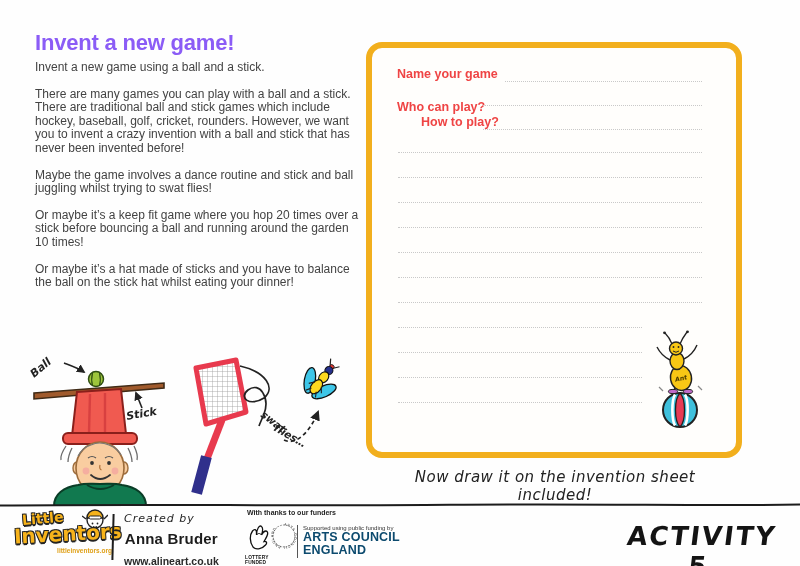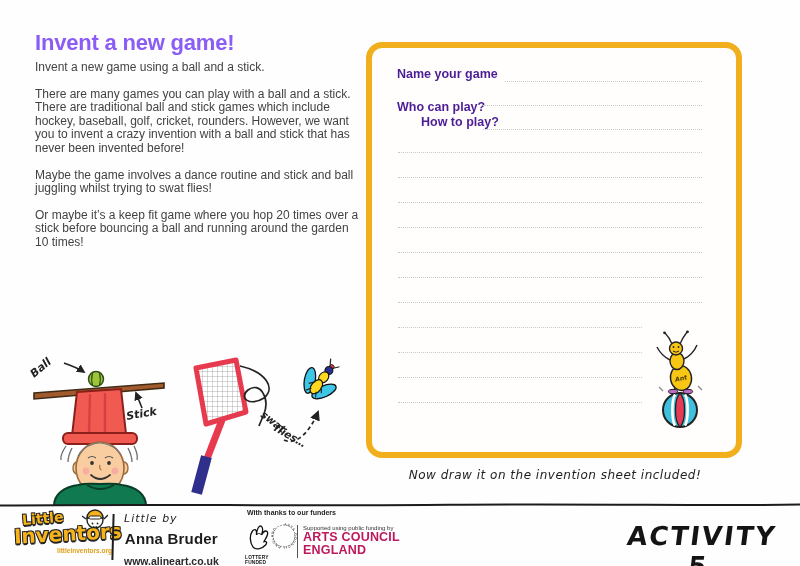--- a/index.html
+++ b/index.html
@@ -9,28 +9,28 @@
   .page { position:absolute; inset:0; background:#fefefe; }
 
   
   .title { position:absolute; left:35px; top:30px; font-size:22px; font-weight:bold; color:#8b5cf6; letter-spacing:-0.2px; }
   .paras { position:absolute; left:35px; top:61px; width:327px; }
   .paras p { font-size:12px; line-height:13.6px; color:#434343; margin-bottom:13px; }
 
   
   .form-box { position:absolute; left:366px; top:42px; width:376px; height:416px;
               border:6px solid #F2AF1D; border-radius:16px; background:#fffefc; }
-  .flabel { position:absolute; left:25px; font-size:12.5px; font-weight:bold; color:#4c1d95; }
+  .flabel { position:absolute; left:25px; font-size:12.5px; font-weight:bold; color:#ef4444; }
   .fline  { position:absolute; height:0; border-bottom:1.6px dotted #c9c9c9; }
   .wline  { position:absolute; left:26px; height:0; border-bottom:1.6px dotted #c9c9c9; }
   .wline.full  { right:34px; }
   .wline.short { width:244px; }
 
   .draw-note { position:absolute; left:380px; top:468px; width:350px; text-align:center;
-               font-family:"DejaVu Sans",sans-serif; font-style:italic; font-size:12px;
+               font-family:"DejaVu Sans",sans-serif; font-style:italic; font-size:15px;
                letter-spacing:0.5px; color:#222; }
 
   
   .illus { position:absolute; }
   svg text.sketch { font-family:"DejaVu Sans",sans-serif; font-style:italic; font-weight:bold; fill:#222; }
 
   
   .footer-line { position:absolute; left:0; top:502px; }
   .vdiv { position:absolute; width:2px; background:#1d1d1d; }
 
@@ -49,38 +49,39 @@
   .credit .curl { font-size:10.5px; font-weight:bold; color:#2a2a2a; margin-top:8px; }
 
   .funders { position:absolute; left:247px; top:509px; width:160px; }
   .funders .fhead { font-size:7px; font-weight:bold; color:#1e1e1e; }
   .lottery { position:absolute; left:0px; top:12px; }
   .lottery-label { position:absolute; left:-2px; top:46px; width:40px; font-size:4.8px; font-weight:bold; color:#111; letter-spacing:0.2px; }
   .arts-circle { position:absolute; left:23px; top:13px; }
   .ac-sep { position:absolute; left:50px; top:16px; width:1px; height:33px; background:#555; }
   .ac-text { position:absolute; left:56px; top:16px; white-space:nowrap; }
   .ac-text .sup { font-size:6px; color:#333; }
-  .ac-text .l1, .ac-text .l2 { font-size:12.5px; font-weight:800; color:#be185d; line-height:1.05; letter-spacing:0.2px; }
+  .ac-text .l1, .ac-text .l2 { font-size:12.5px; font-weight:800; color:#0c4a6e; line-height:1.05; letter-spacing:0.2px; }
 
   .activity { position:absolute; left:612px; top:521px; width:176px; text-align:center;
               font-family:"DejaVu Sans",sans-serif; font-weight:800; font-size:26px;
               color:#141414; transform:skewX(-7deg); letter-spacing:2px; }
 </style>
 </head>
 <body>
 
 <div class="page">
 
   <h1 class="title">Invent a new game!</h1>
 
   <div class="paras">
     <p>Invent a new game using a ball and a stick.</p>
     <p>There are many games you can play with a ball and a stick. There are traditional ball and stick games which include hockey, baseball, golf, cricket, rounders. However, we want you to invent a crazy invention with a ball and stick that has never been invented before!</p>
     <p>Maybe the game involves a dance routine and stick and ball juggling whilst trying to swat flies!</p>
     <p>Or maybe it’s a keep fit game where you hop 20 times over a stick before bouncing a ball and running around the garden 10 times!</p>
+    <p>Or maybe it’s a hat made of sticks and you have to balance the ball on the stick hat whilst eating your dinner!</p>
   </div>
 
   <svg class="illus" style="left:20px; top:356px;" width="162" height="150" viewBox="0 0 162 150">
     <defs>
       <marker id="ah1" viewBox="0 0 10 10" refX="8" refY="5" markerWidth="5.5" markerHeight="5.5" orient="auto">
         <path d="M0,0 L10,5 L0,10 z" fill="#222"></path>
       </marker>
     </defs>
 
     <polygon points="14,37 144,27 144,32 14,43" fill="#A05A2C" stroke="#3f2a16" stroke-width="1.6"></polygon>
@@ -231,21 +232,21 @@
       <circle cx="15.5" cy="17.5" r="0.9" fill="#222"></circle>
       <path d="M11,20.5 Q13,22 15,20.5" stroke="#222" stroke-width="1" fill="none"></path>
     </svg>
     <div class="li-word li-inventors">Inventors</div>
     <div class="li-url">littleinventors.org</div>
   </div>
 
   <div class="vdiv" style="left:112px; top:514px; height:46px; transform:rotate(1.5deg);"></div>
 
   <div class="credit">
-    <div class="cby">Little by</div>
+    <div class="cby">Created by</div>
     <div class="cname">Anna Bruder</div>
     <div class="curl">www.alineart.co.uk</div>
   </div>
 
   <div class="funders">
     <div class="fhead">With thanks to our funders</div>
 
     <svg class="lottery" width="24" height="32" viewBox="0 0 24 32">
       <path d="M6,26 C2.5,21 2.5,14 5.5,10 C7.5,7.5 9.5,8.5 9.5,11.5 L9.5,14 C9.5,8 12.5,3.5 14.5,5.5 C16.5,7 15.5,11 14.5,14 C17.5,8 21.5,9.5 20.5,13.5 C19.8,16.5 18,18.5 17,20.5 C19.5,19.8 20.5,22 18.5,24 C15.5,27.5 9.5,29.5 6,26 Z" fill="#ffffff" stroke="#111" stroke-width="1.3"></path>
       <path d="M9.5,14 C11,12 13,12 14.5,14" stroke="#111" stroke-width="1" fill="none"></path>

